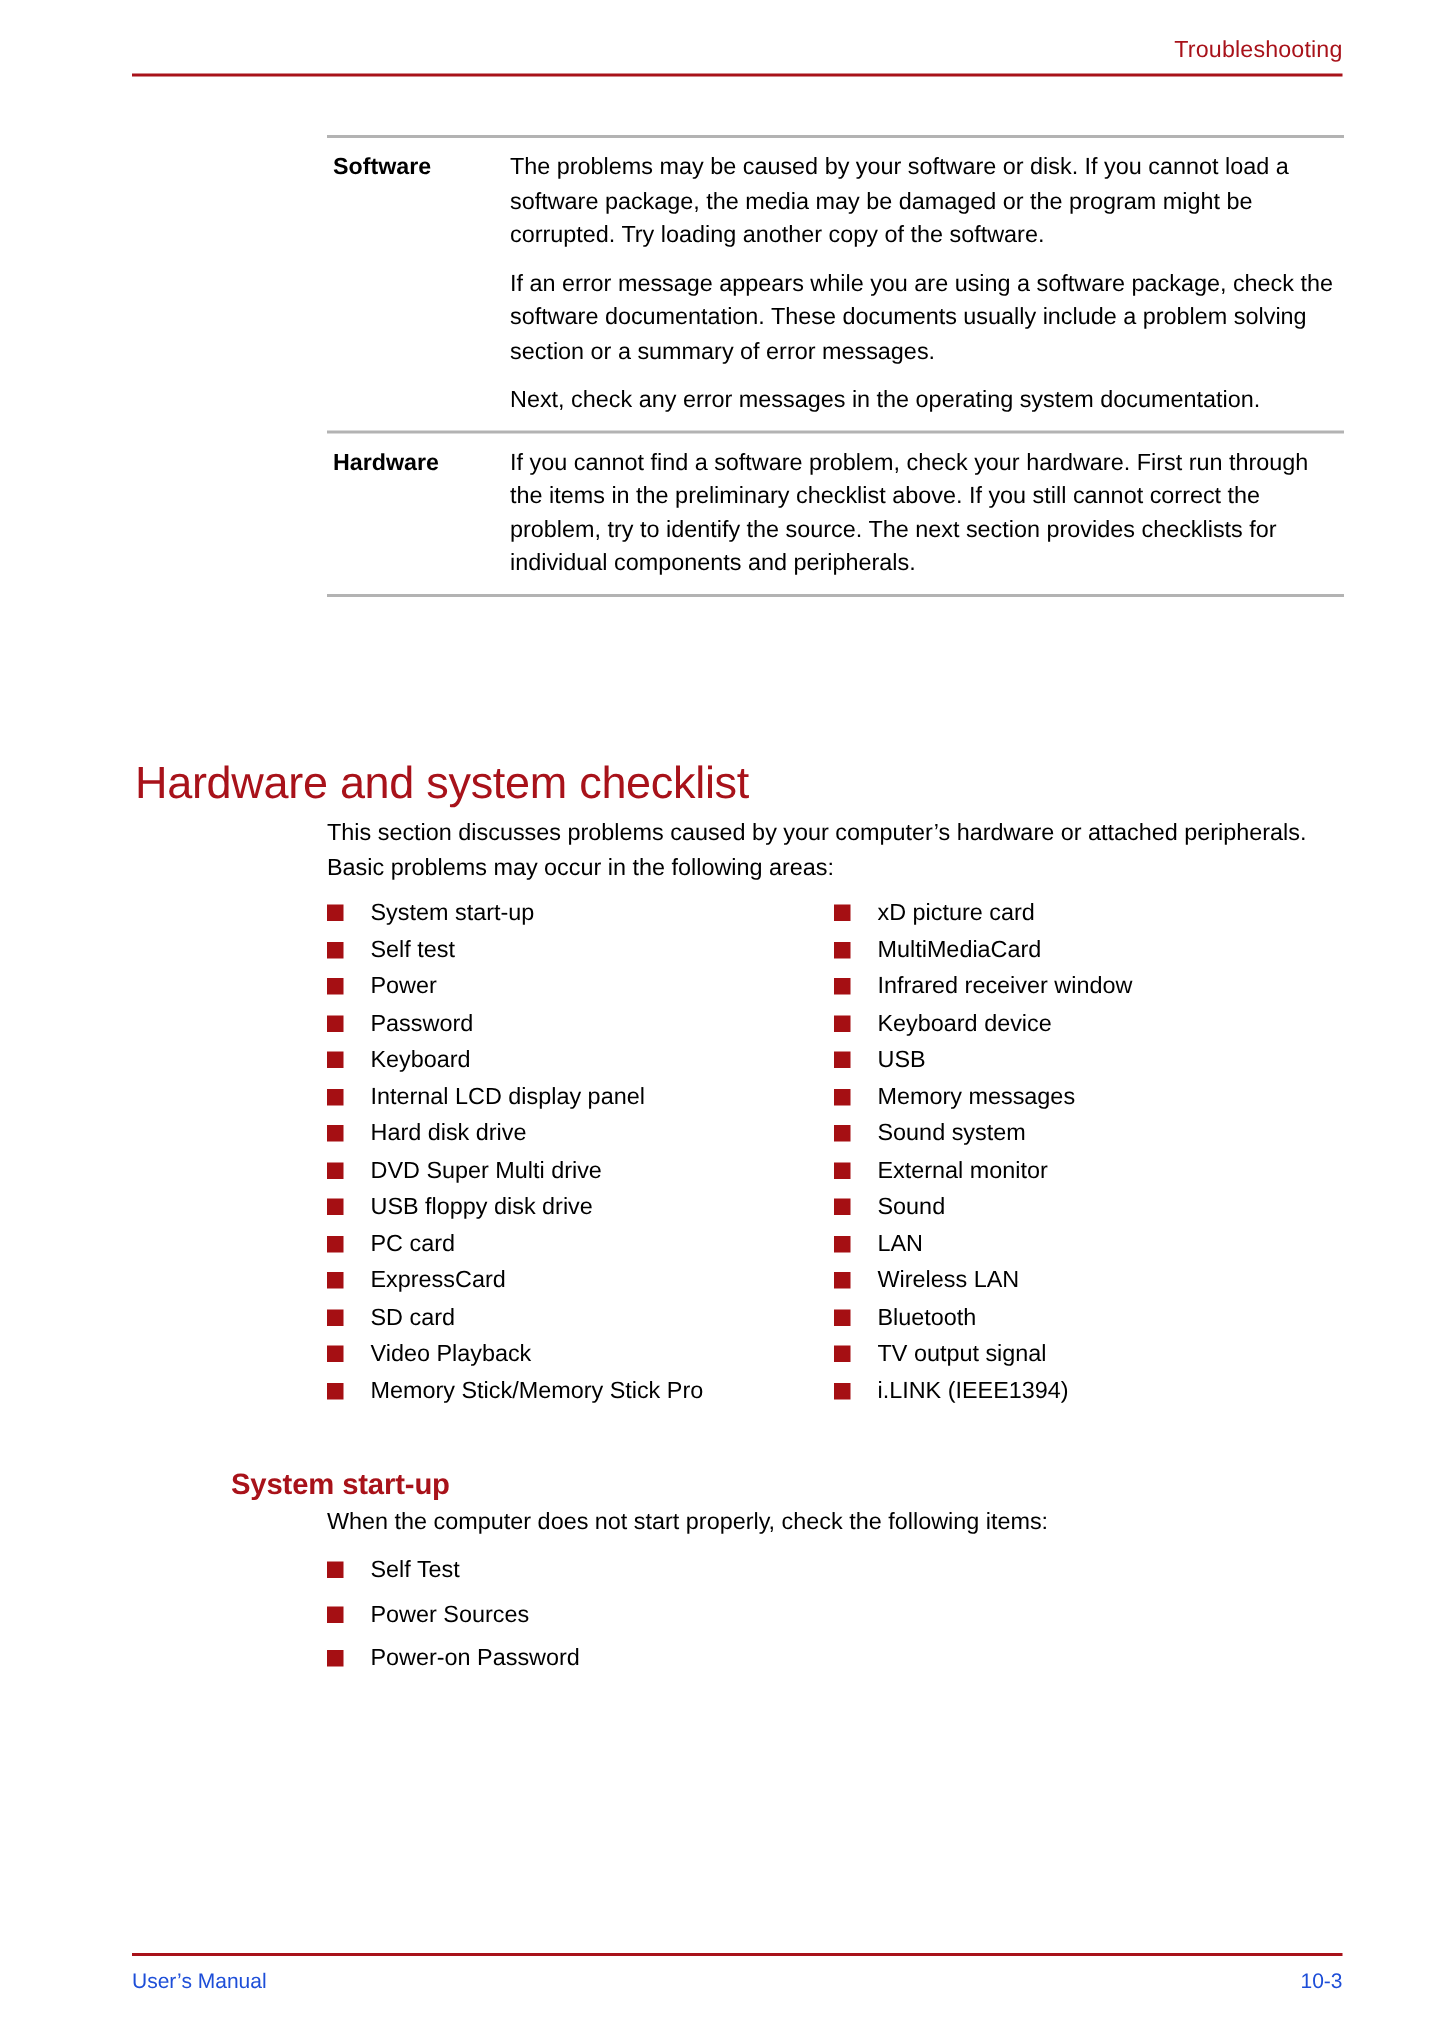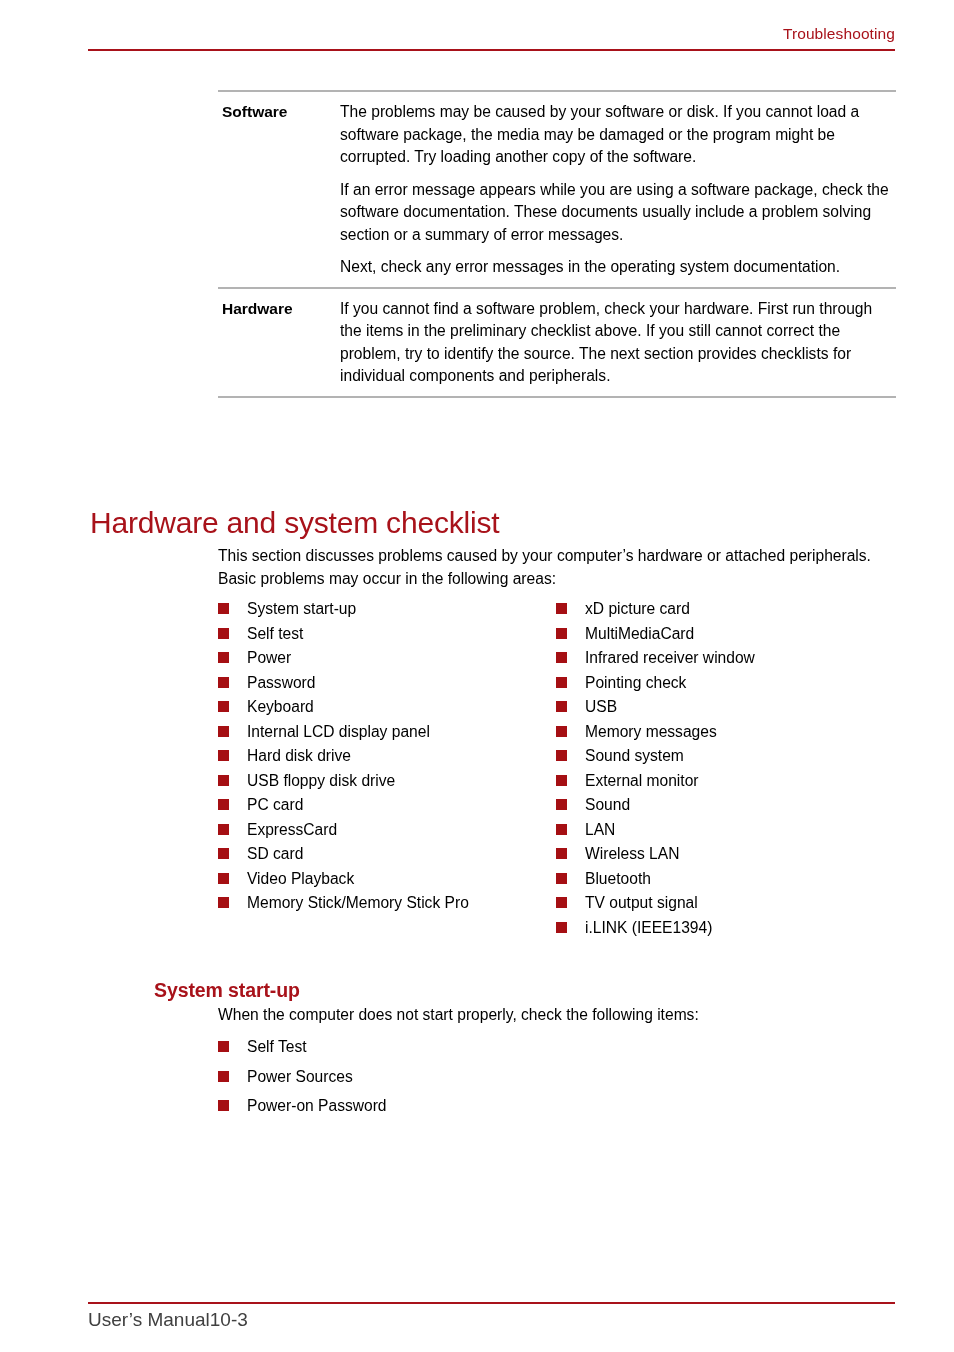--- a/index.html
+++ b/index.html
@@ -188,23 +188,24 @@
     width: 807px;
   }
   .footer-rule {
     height: 2px;
     background: #A8121A;
     width: 100%;
     margin-bottom: 6px;
   }
   .footer-line {
     display: flex;
+    justify-content: space-between;
     align-items: baseline;
-    color: #404040;
-    font-size: 19px;
+    color: #1d4ed8;
+    font-size: 14px;
     line-height: 20px;
   }
 </style>
 </head>
 <body>
 
 <div class="page">
 
   <div class="page-header">
     <span class="page-header-text">Troubleshooting</span>
@@ -265,20 +266,24 @@
         <div class="bullet-item">
           <span class="bullet-mark"></span>
           <span class="bullet-text">Internal LCD display panel</span>
         </div>
         <div class="bullet-item">
           <span class="bullet-mark"></span>
           <span class="bullet-text">Hard disk drive</span>
         </div>
         <div class="bullet-item">
           <span class="bullet-mark"></span>
+          <span class="bullet-text">DVD Super Multi drive</span>
+        </div>
+        <div class="bullet-item">
+          <span class="bullet-mark"></span>
           <span class="bullet-text">USB floppy disk drive</span>
         </div>
         <div class="bullet-item">
           <span class="bullet-mark"></span>
           <span class="bullet-text">PC card</span>
         </div>
         <div class="bullet-item">
           <span class="bullet-mark"></span>
           <span class="bullet-text">ExpressCard</span>
         </div>
@@ -303,21 +308,21 @@
         <div class="bullet-item">
           <span class="bullet-mark"></span>
           <span class="bullet-text">MultiMediaCard</span>
         </div>
         <div class="bullet-item">
           <span class="bullet-mark"></span>
           <span class="bullet-text">Infrared receiver window</span>
         </div>
         <div class="bullet-item">
           <span class="bullet-mark"></span>
-          <span class="bullet-text">Pointing check</span>
+          <span class="bullet-text">Keyboard device</span>
         </div>
         <div class="bullet-item">
           <span class="bullet-mark"></span>
           <span class="bullet-text">USB</span>
         </div>
         <div class="bullet-item">
           <span class="bullet-mark"></span>
           <span class="bullet-text">Memory messages</span>
         </div>
         <div class="bullet-item">

